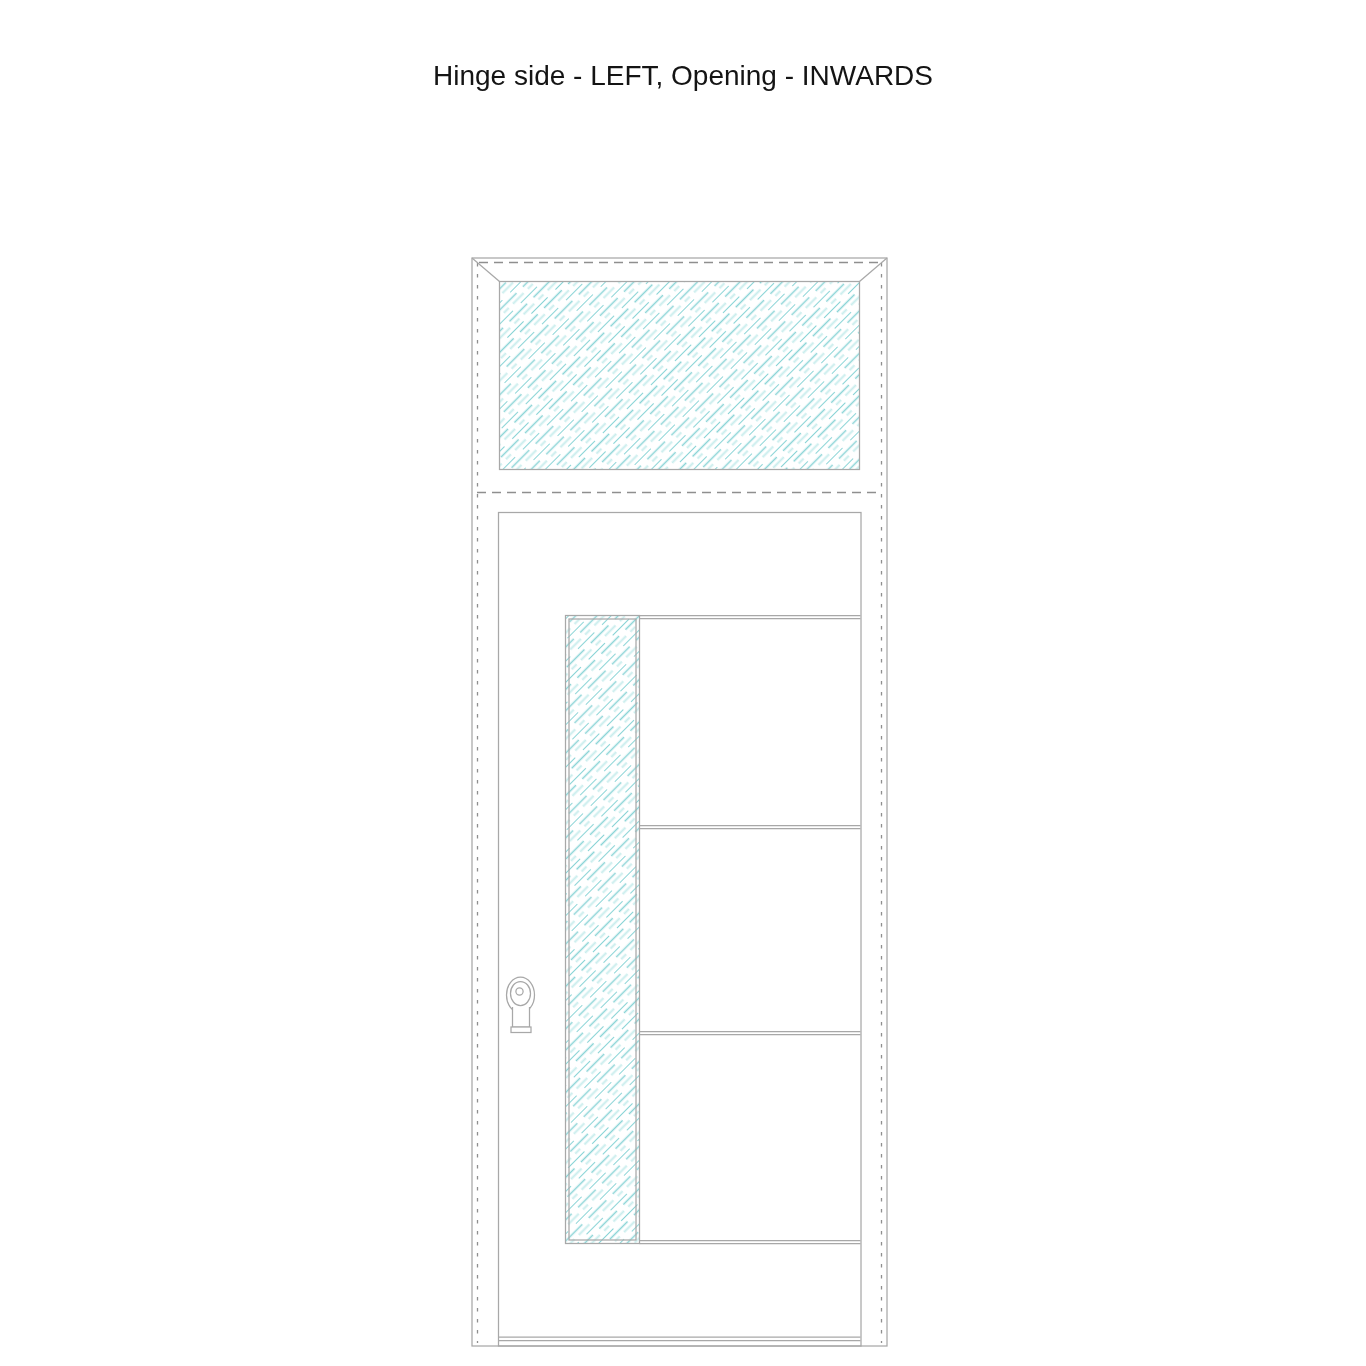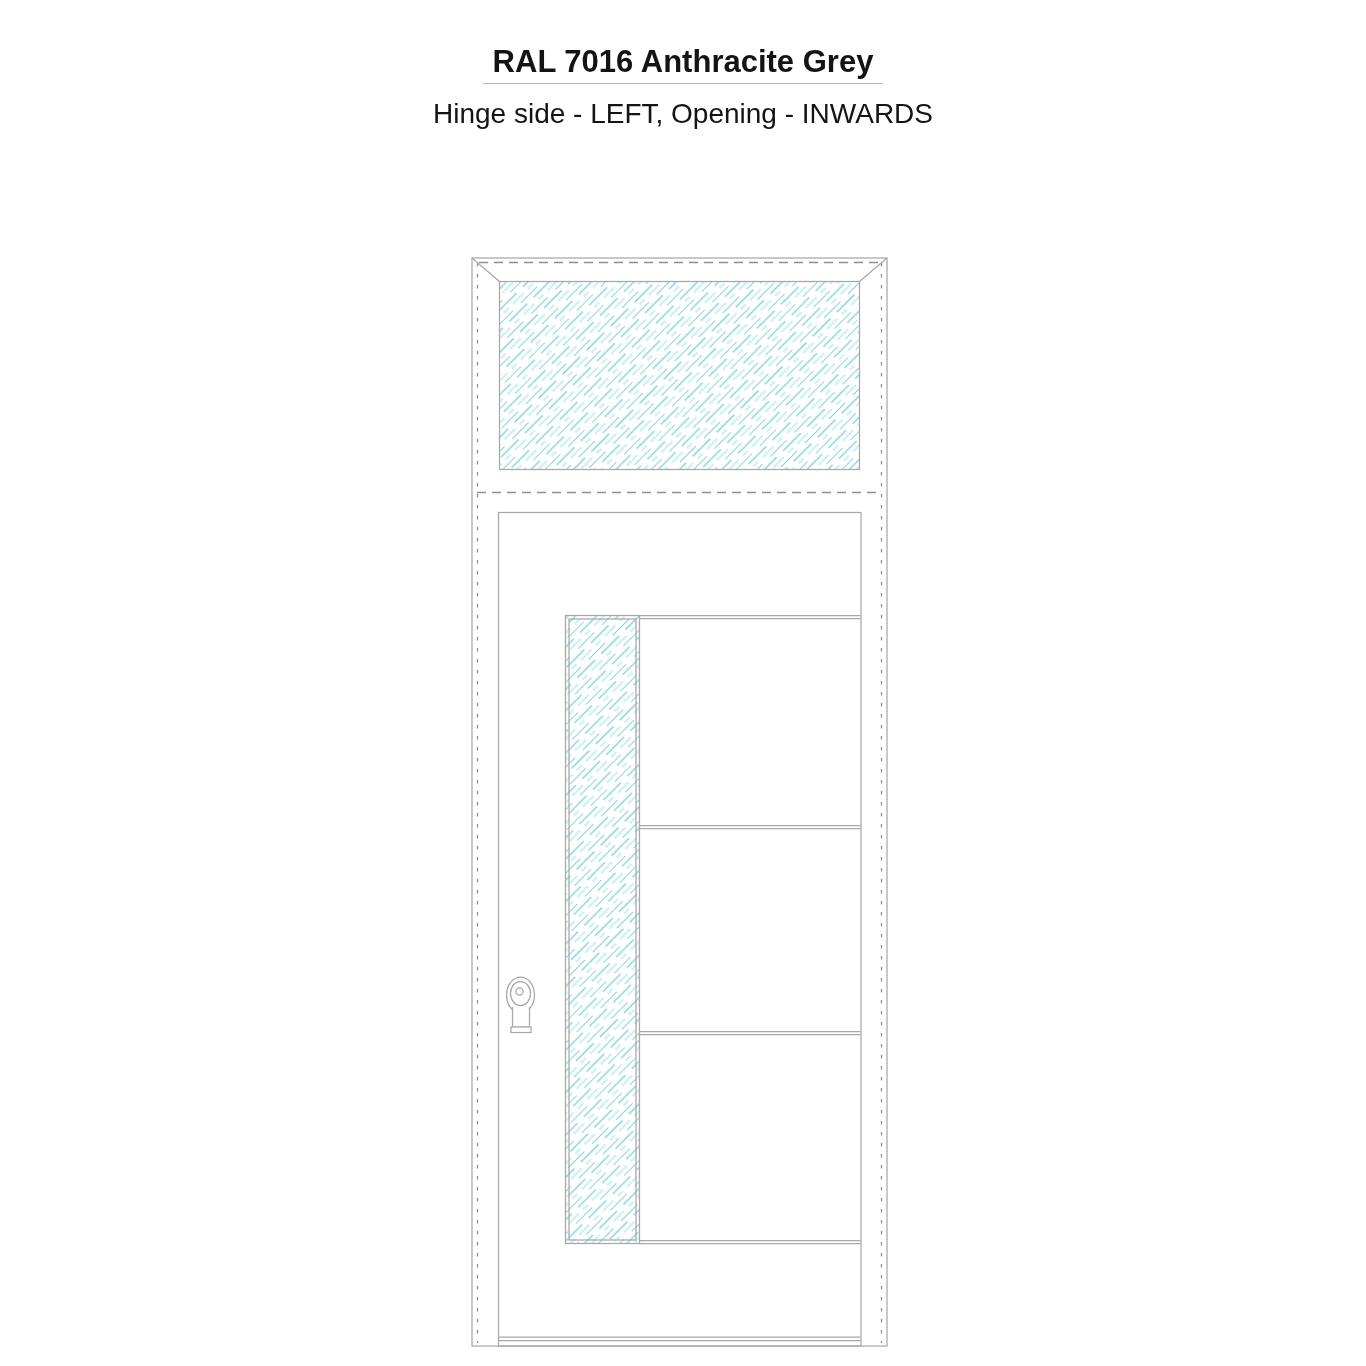--- a/index.html
+++ b/index.html
@@ -36,21 +36,20 @@
   svg .dashv{stroke:var(--dashed);stroke-width:1.3;fill:none;stroke-dasharray:3.5 7.5;}
   svg .dashh{stroke:var(--dashed);stroke-width:1.3;fill:none;stroke-dasharray:9 6;}
   svg .hs{stroke:var(--hatch-strong);}
   svg .hl{stroke:var(--hatch-light);}
   svg .white{fill:#ffffff;}
 </style>
 </head>
 <body>
 
 <div class="header">
-  <div class="t bold"><span class="u">RAL 7016 Anthracite Grey</span></div>
   <div class="t reg">Hinge side - LEFT, Opening - INWARDS</div>
 </div>
 
 <div class="stage">
 <svg width="1366" height="1366" viewBox="0 0 1366 1366" xmlns="http://www.w3.org/2000/svg">
   <defs>
     <pattern id="glassHatch" patternUnits="userSpaceOnUse" width="34" height="15" patternTransform="rotate(-45)">
       <line x1="0" y1="2.5" x2="34" y2="2.5" class="hs" stroke-width="1.3" stroke-dasharray="22 9"></line>
       <line x1="0" y1="7.5" x2="34" y2="7.5" class="hl" stroke-width="1.8" stroke-dasharray="15 6" stroke-dashoffset="9"></line>
       <line x1="0" y1="12.5" x2="34" y2="12.5" class="hs" stroke-width="1" stroke-dasharray="26 11" stroke-dashoffset="19"></line>

